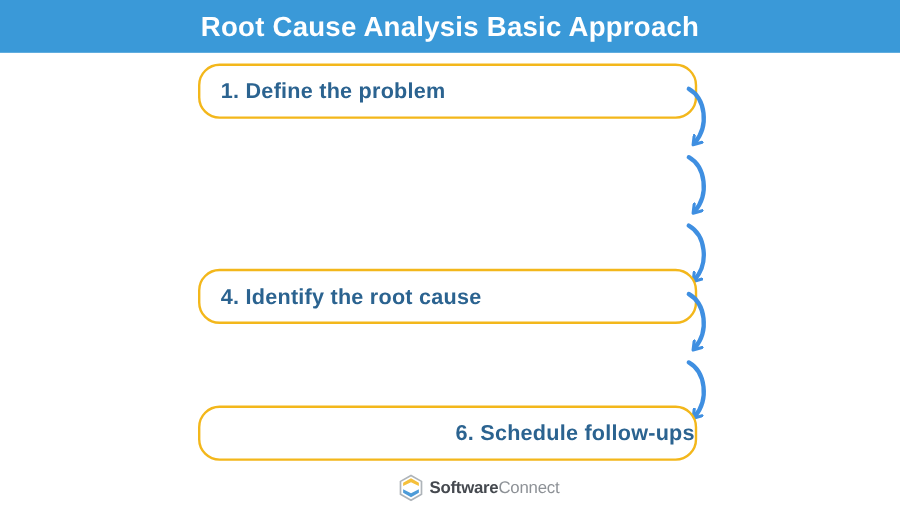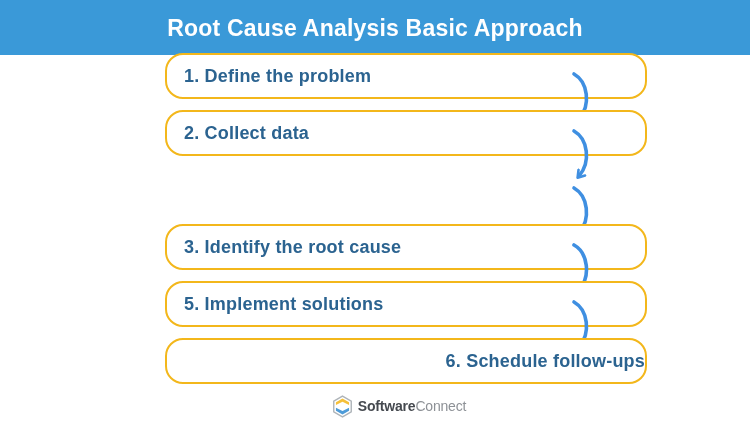--- a/index.html
+++ b/index.html
@@ -2,31 +2,31 @@
 <html style="--page-bg: #FFFFFF; --header-bg: #3A99D8; --header-text: #FFFFFF; --box-border: #F3B71B; --box-bg: #FFFFFF; --step-text: #2B6390; --arrow: #3F8FE1; --logo-yellow: #F5C03A; --logo-blue: #4D9BD8; --logo-outline: #AEB4B9; --brand-dark: #45494F; --brand-light: #8D9196;"><head>
 <meta charset="utf-8">
 <style>
   html,body{margin:0;padding:0;}
   body{font-family:"Liberation Sans","DejaVu Sans",sans-serif;background:#e8e8e8;}
   .canvas{
     position:relative;width:750px;height:422px;overflow:hidden;
     background:var(--page-bg,#fff);
   }
   .header{
-    position:absolute;top:0;left:0;width:750px;height:55px;
+    position:absolute;top:0;left:0;width:750px;height:44px;
     background:var(--header-bg,#3A99D8);
     display:flex;align-items:center;justify-content:center;
   }
   .page-title{
     color:var(--header-text,#fff);font-size:23px;font-weight:bold;
     letter-spacing:.2px;line-height:44px;white-space:nowrap;
   }
   #steps{position:absolute;inset:0;}
   .step-box{
-    position:absolute;left:165px;width:482px;height:46px;
+    position:absolute;left:165px;width:416px;height:46px;
     box-sizing:border-box;
     border:2.5px solid var(--box-border,#F3B71B);
     border-radius:18px;
     background:var(--box-bg,#fff);
     display:flex;align-items:center;
     padding-left:17px;
   }
   .step-label{
     color:var(--step-text,#2B6390);
     font-size:18px;font-weight:bold;letter-spacing:.2px;white-space:nowrap;
@@ -61,38 +61,32 @@
     <span class="page-title">Root Cause Analysis Basic Approach</span>
   </div>
 
   <div id="steps">
       <div class="step-box" style="top: 53px;">
         <span class="step-label">1. Define the problem</span>
       </div>
       <svg class="arrow" viewBox="0 0 26 58" width="26" height="58" style="top: 71px;">
         <path d="M4 3 C 18 11, 21 34, 9 48" fill="none" stroke="#3F8FE1" stroke-width="3.6" stroke-linecap="round" marker-end="url(#arrowhead)"></path>
       </svg>
-      <div class="step-box" style="top: 110px;">
-        <span class="step-label">2. Collect data</span>
-      </div>
       <svg class="arrow" viewBox="0 0 26 58" width="26" height="58" style="top: 128px;">
         <path d="M4 3 C 18 11, 21 34, 9 48" fill="none" stroke="#3F8FE1" stroke-width="3.6" stroke-linecap="round" marker-end="url(#arrowhead)"></path>
       </svg>
       <svg class="arrow" viewBox="0 0 26 58" width="26" height="58" style="top: 185px;">
         <path d="M4 3 C 18 11, 21 34, 9 48" fill="none" stroke="#3F8FE1" stroke-width="3.6" stroke-linecap="round" marker-end="url(#arrowhead)"></path>
       </svg>
       <div class="step-box" style="top: 224px;">
-        <span class="step-label">3. Identify the root cause</span>
+        <span class="step-label">4. Identify the root cause</span>
       </div>
       <svg class="arrow" viewBox="0 0 26 58" width="26" height="58" style="top: 242px;">
         <path d="M4 3 C 18 11, 21 34, 9 48" fill="none" stroke="#3F8FE1" stroke-width="3.6" stroke-linecap="round" marker-end="url(#arrowhead)"></path>
       </svg>
-      <div class="step-box" style="top: 281px;">
-        <span class="step-label">5. Implement solutions</span>
-      </div>
       <svg class="arrow" viewBox="0 0 26 58" width="26" height="58" style="top: 299px;">
         <path d="M4 3 C 18 11, 21 34, 9 48" fill="none" stroke="#3F8FE1" stroke-width="3.6" stroke-linecap="round" marker-end="url(#arrowhead)"></path>
       </svg>
       <div class="step-box" style="top: 338px; justify-content: flex-end;">
         <span class="step-label">6. Schedule follow-ups</span>
       </div>
     </div>
 
   <div class="footer">
     <svg class="logo-hex" viewBox="0 0 24 26" width="21" height="23">

